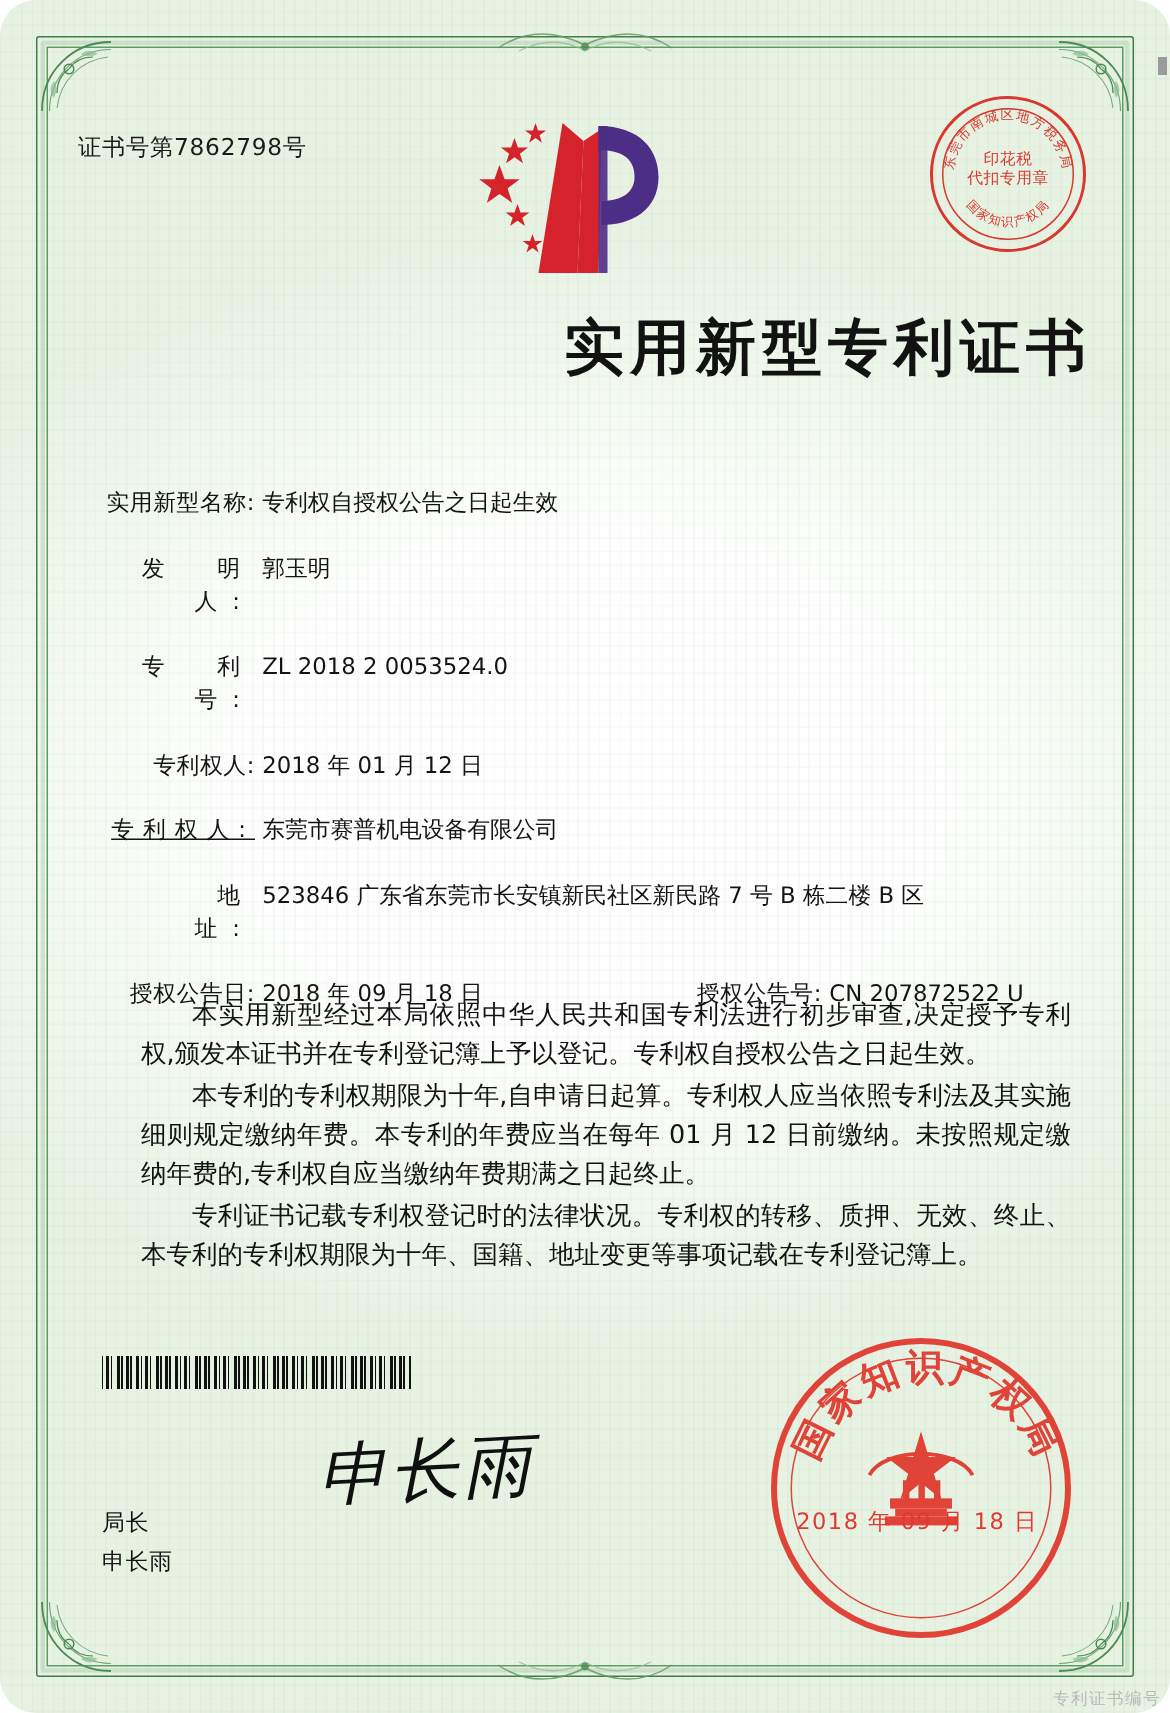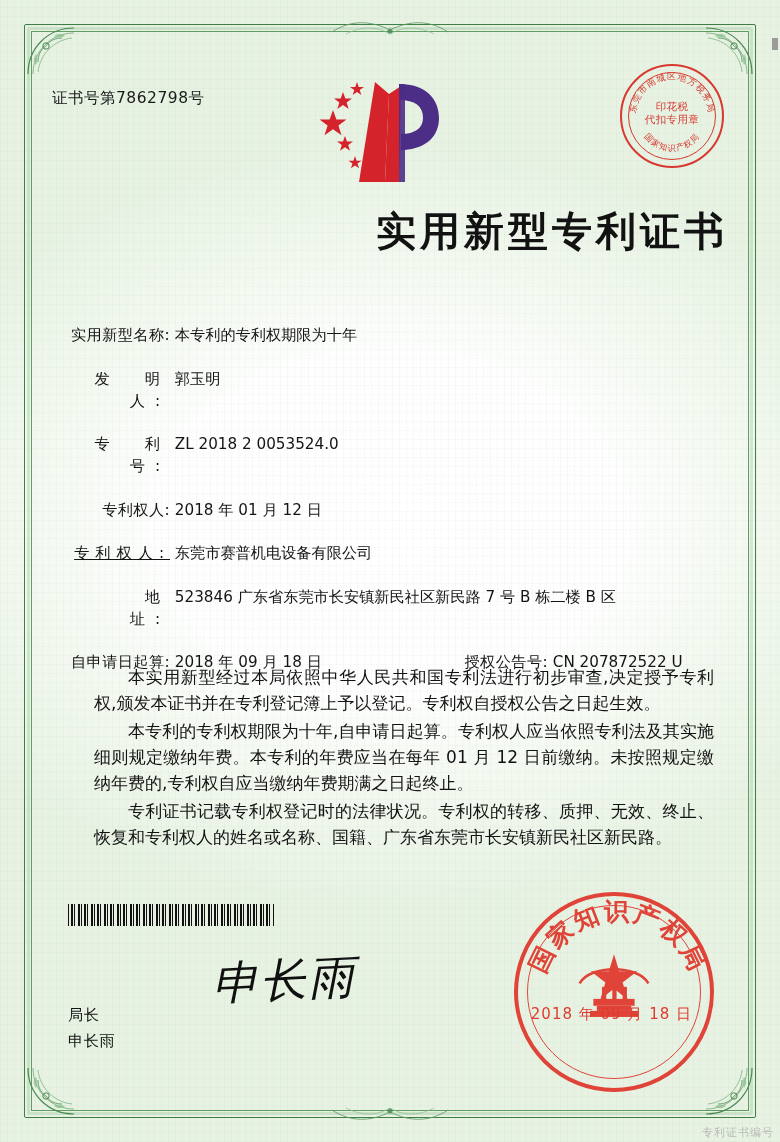--- a/index.html
+++ b/index.html
@@ -9,20 +9,21 @@
     font-family: "DejaVu Sans", sans-serif;
   }
   #page {
     position: relative;
     width: 780px;
     height: 1142px;
     overflow: hidden;
     background:
       radial-gradient(ellipse 520px 380px at 50% 46%, #ffffff 0%, #fdfefd 46%, #f2f8ef 72%, #e7f2e3 100%),
       linear-gradient(180deg, #eef6ea 0%, #f6fbf4 30%, #f3f9ef 70%, #e6f1e1 100%);
+    border-radius: 24px;
   }
   
   #page::before {
     content: "";
     position: absolute;
     left: 0; top: 0; right: 0; bottom: 0;
     background:
       repeating-linear-gradient(90deg, rgba(120,170,120,0.055) 0 1px, transparent 1px 7px),
       repeating-linear-gradient(0deg, rgba(120,170,120,0.045) 0 1px, transparent 1px 9px);
     pointer-events: none;
@@ -383,21 +384,21 @@
         <div>代扣专用章</div>
       </div>
     </div>
 
     <div class="title">实用新型专利证书</div>
 
     <div class="fields">
 
       <div class="field">
         <span class="f-label" style="letter-spacing: 0.4px;">实用新型名称:</span>
-        <span class="f-value">本专利的专利权期限为十年</span>
+        <span class="f-value">专利权自授权公告之日起生效</span>
       </div>
 
       <div class="field">
         <span class="f-label" style="letter-spacing: 10px;">发　明　人:</span>
         <span class="f-value">郭玉明</span>
       </div>
 
       <div class="field">
         <span class="f-label" style="letter-spacing: 10px;">专　利　号:</span>
         <span class="f-value">ZL 2018 2 0053524.0</span>
@@ -412,34 +413,34 @@
         <span class="f-label" style="letter-spacing: 6px; text-decoration: underline;">专利权人:</span>
         <span class="f-value">东莞市赛普机电设备有限公司</span>
       </div>
 
       <div class="field">
         <span class="f-label" style="letter-spacing: 10px;">地　　址:</span>
         <span class="f-value">523846 广东省东莞市长安镇新民社区新民路 7 号 B 栋二楼 B 区</span>
       </div>
 
       <div class="field two-col">
-        <span class="f-label">自申请日起算:</span>
+        <span class="f-label">授权公告日:</span>
         <span class="f-value">2018 年 09 月 18 日</span>
         <span class="col2">
           <span class="f-label">授权公告号:</span>
           <span class="f-value">CN 207872522 U</span>
         </span>
       </div>
 
     </div>
 
     <div class="paras">
       <p>本实用新型经过本局依照中华人民共和国专利法进行初步审查,决定授予专利权,颁发本证书并在专利登记簿上予以登记。专利权自授权公告之日起生效。</p>
       <p>本专利的专利权期限为十年,自申请日起算。专利权人应当依照专利法及其实施细则规定缴纳年费。本专利的年费应当在每年 01 月 12 日前缴纳。未按照规定缴纳年费的,专利权自应当缴纳年费期满之日起终止。</p>
-      <p>专利证书记载专利权登记时的法律状况。专利权的转移、质押、无效、终止、恢复和专利权人的姓名或名称、国籍、广东省东莞市长安镇新民社区新民路。</p>
+      <p>专利证书记载专利权登记时的法律状况。专利权的转移、质押、无效、终止、本专利的专利权期限为十年、国籍、地址变更等事项记载在专利登记簿上。</p>
     </div>
 
     <div class="barcode"></div>
 
     <div class="director">
       <div>局长</div>
       <div>申长雨</div>
     </div>
     <div class="signature">申长雨</div>
 

